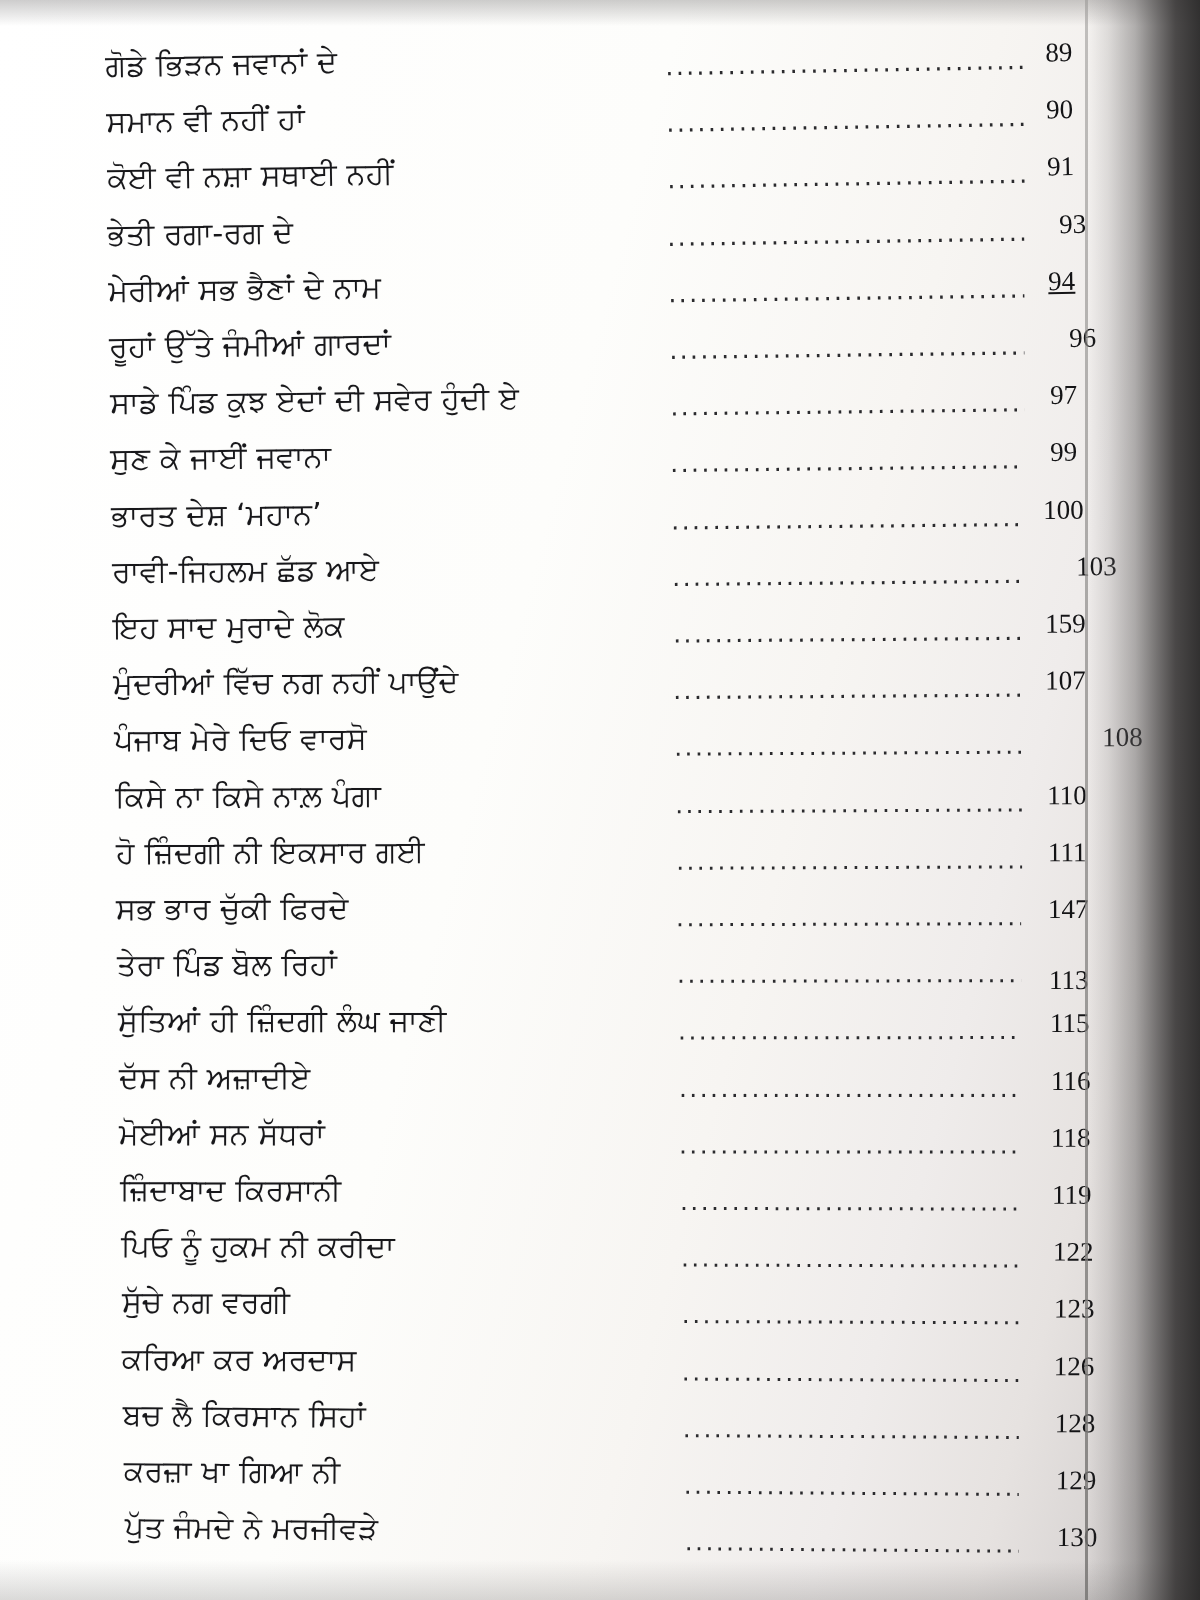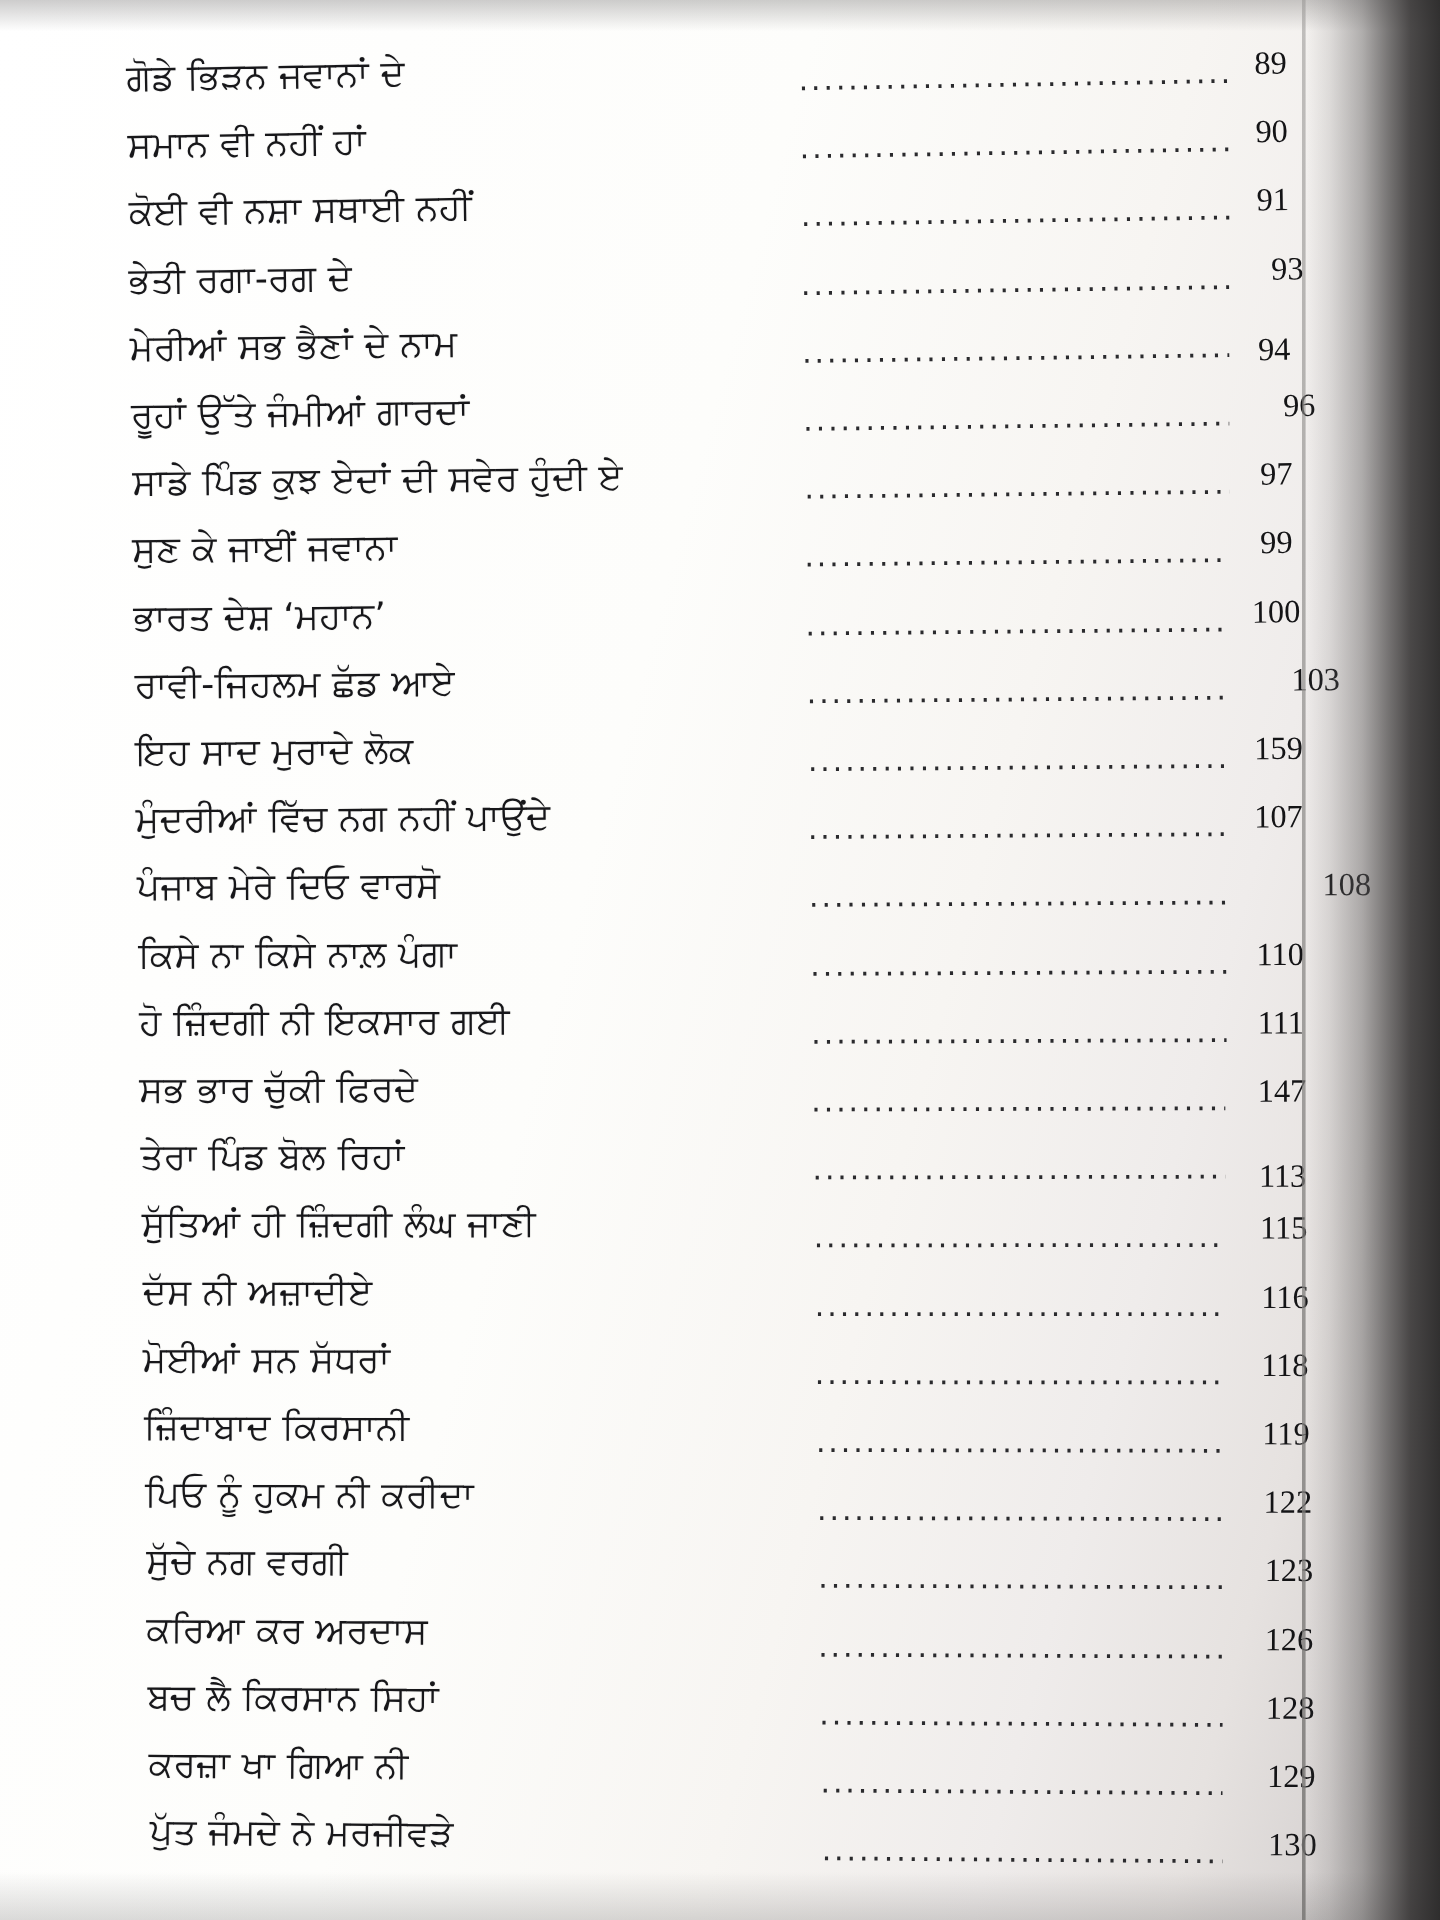--- a/index.html
+++ b/index.html
@@ -133,21 +133,21 @@
         <span class="pagenum" style="left: 940px; top: 6px;">91</span>
       </div>
       <div class="entry" style="left: 107.25px; top: 216.6px; transform: rotate(-0.83deg); transform-origin: left top;">
         <span class="title">ਭੇਤੀ ਰਗਾ-ਰਗ ਦੇ</span>
         <span class="leader" style="left: 560px; top: 14px; width: 357px;">...............................................</span>
         <span class="pagenum" style="left: 940px; top: 6px; margin-left: 12px;">93</span>
       </div>
       <div class="entry" style="left: 108px; top: 272.8px; transform: rotate(-0.78deg); transform-origin: left top;">
         <span class="title">ਮੇਰੀਆਂ ਸਭ ਭੈਣਾਂ ਦੇ ਨਾਮ</span>
         <span class="leader" style="left: 560px; top: 14px; width: 356px;">...............................................</span>
-        <span class="pagenum" style="left: 940px; top: 16px;">94</span>
+        <span class="pagenum" style="left: 940px; top: 6px; text-decoration: underline;">94</span>
       </div>
       <div class="entry" style="left: 108.75px; top: 329px; transform: rotate(-0.72deg); transform-origin: left top;">
         <span class="title">ਰੂਹਾਂ ਉੱਤੇ ਜੰਮੀਆਂ ਗਾਰਦਾਂ</span>
         <span class="leader" style="left: 560px; top: 14px; width: 355px;">...............................................</span>
         <span class="pagenum" style="left: 940px; top: 6px; margin-left: 20px;">96</span>
       </div>
       <div class="entry" style="left: 109.5px; top: 385.2px; transform: rotate(-0.67deg); transform-origin: left top;">
         <span class="title">ਸਾਡੇ ਪਿੰਡ ਕੁਝ ਏਦਾਂ ਦੀ ਸਵੇਰ ਹੁੰਦੀ ਏ</span>
         <span class="leader" style="left: 560px; top: 14px; width: 354px;">...............................................</span>
         <span class="pagenum" style="left: 940px; top: 6px;">97</span>

